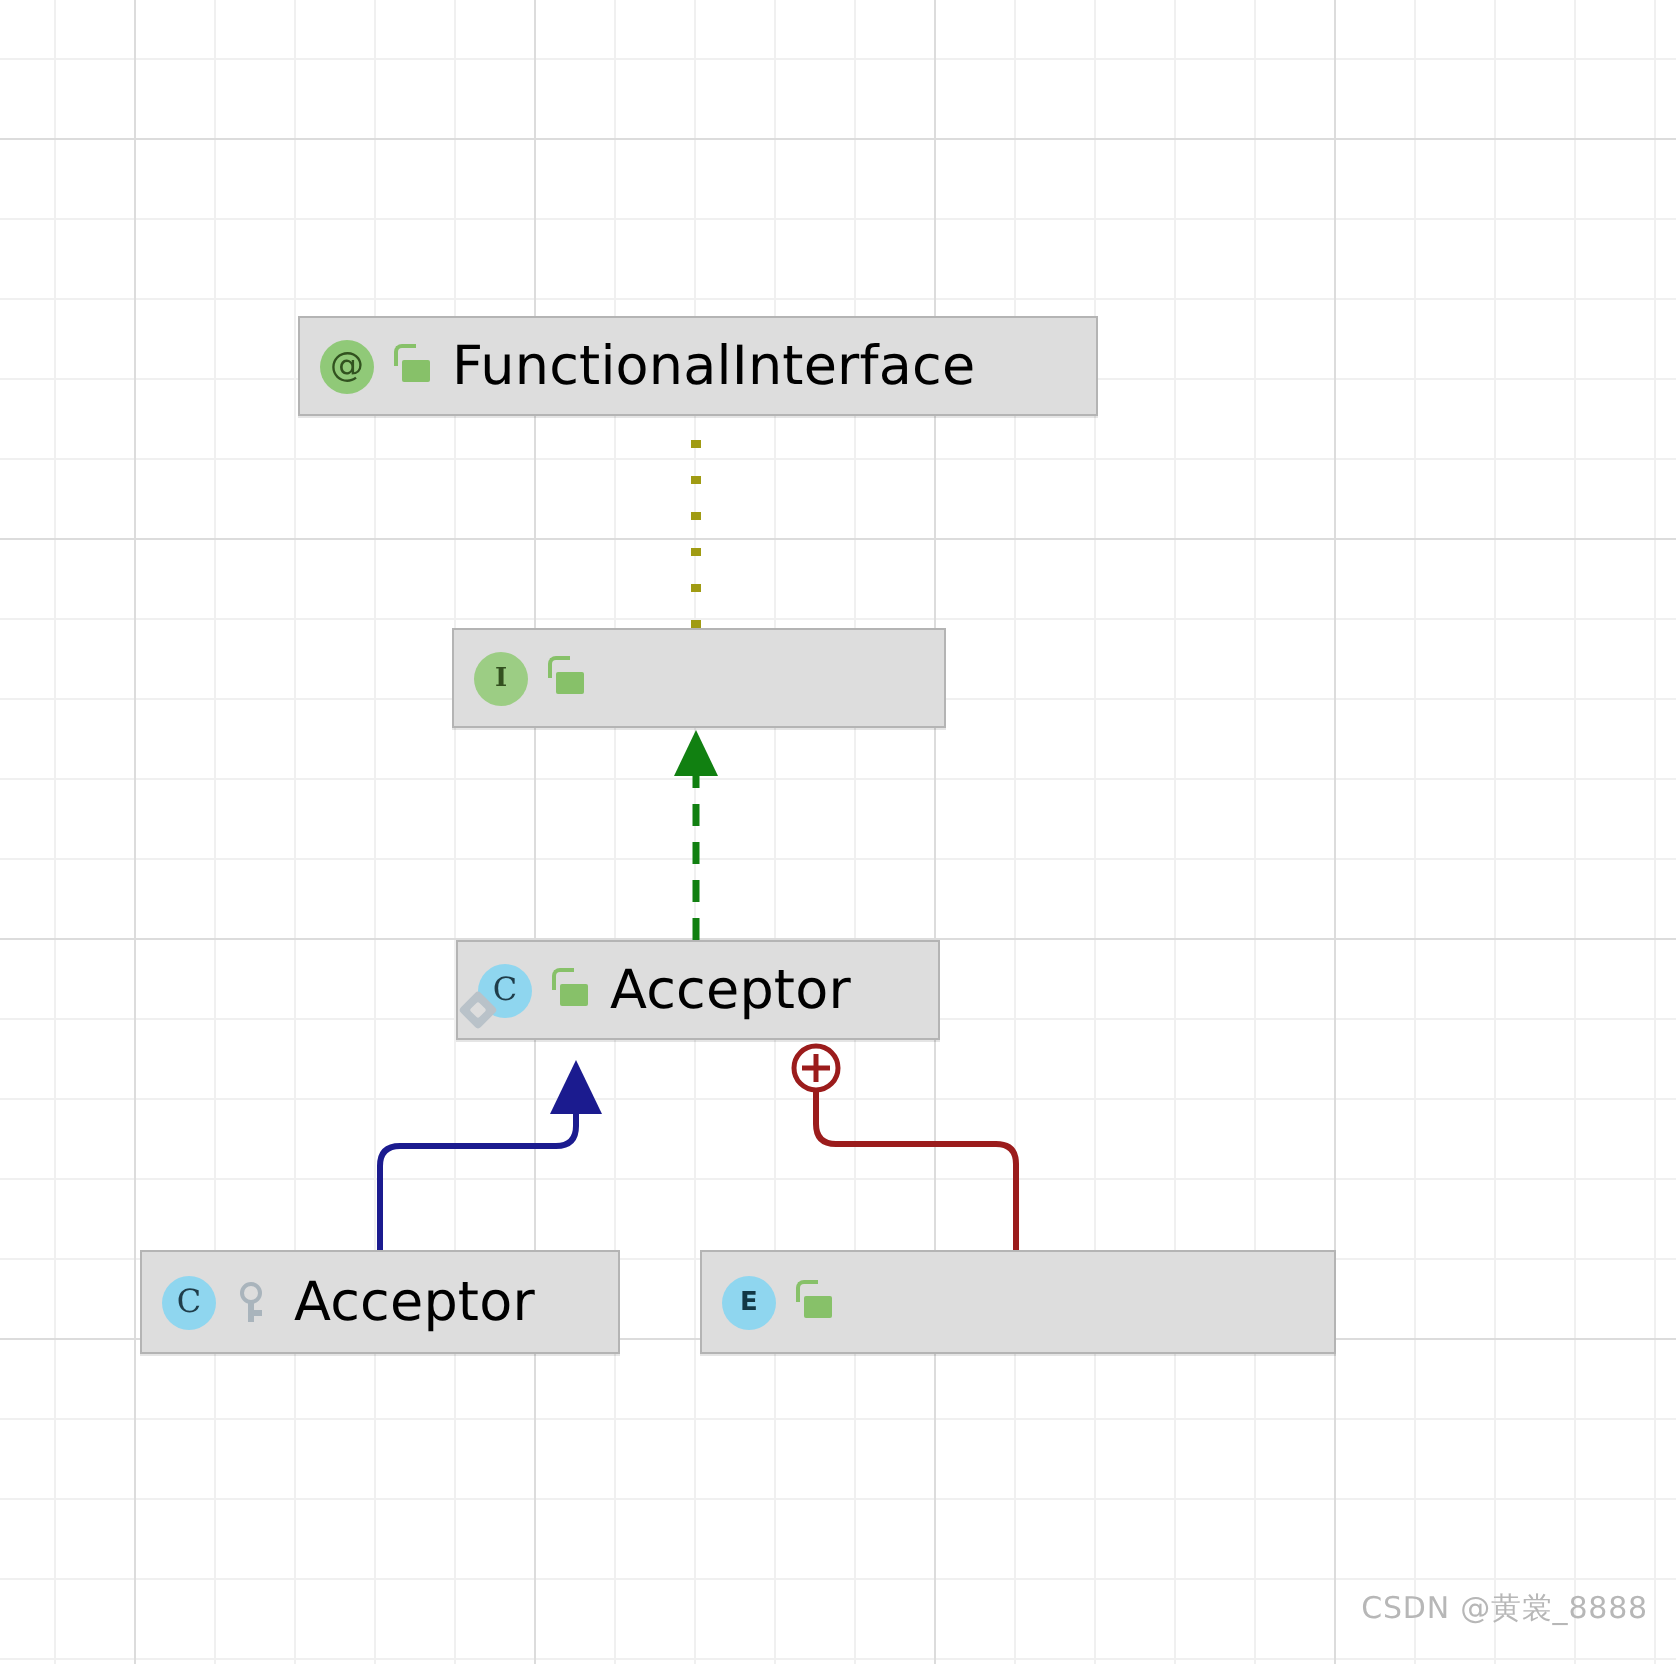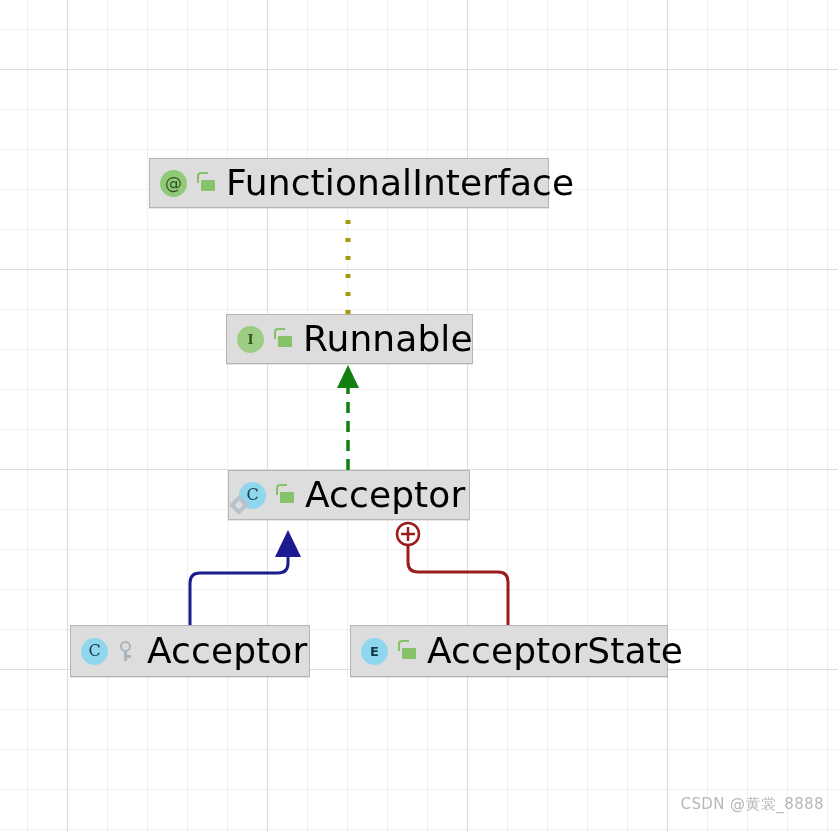--- a/index.html
+++ b/index.html
@@ -50,21 +50,21 @@
     box-sizing: border-box;
     display: flex;
     align-items: center;
     background: #dddddd;
     border: 1px solid #b4b4b4;
     box-shadow: 0 1px 0 rgba(0,0,0,0.10);
     padding: 0 14px 0 10px;
     white-space: nowrap;
   }
   .node .name {
-    font-size: 36px;
+    font-size: 27px;
     color: #000000;
     line-height: 1;
     letter-spacing: 0.1px;
     margin-left: 10px;
   }
 
   
   .badge {
     position: relative;
     width: 27px;
@@ -198,21 +198,20 @@
     </span>
     <span class="name">FunctionalInterface</span>
   </div>
 
   <div class="node" style="left:226px; top:314px; width:247px; height:50px;">
     <span class="badge badge-interface">I</span>
     <span class="vis vis-public">
       <span class="shackle"></span>
         <span class="body"></span>
     </span>
-    <span class="name">Runnable</span>
   </div>
 
   <div class="node" style="left:228px; top:470px; width:242px; height:50px;">
     <span class="badge badge-class">
       <span class="abstract-mark"></span>
       <span>C</span>
     </span>
     <span class="vis vis-public">
       <span class="shackle"></span>
         <span class="body"></span>
@@ -229,18 +228,17 @@
     </span>
     <span class="name">Acceptor</span>
   </div>
 
   <div class="node" style="left:350px; top:625px; width:318px; height:52px;">
     <span class="badge badge-enum">E</span>
     <span class="vis vis-public">
       <span class="shackle"></span>
         <span class="body"></span>
     </span>
-    <span class="name">AcceptorState</span>
   </div>
 
   <div id="watermark">CSDN @黄裳_8888</div>
 
 </div>
 
 </body></html>

